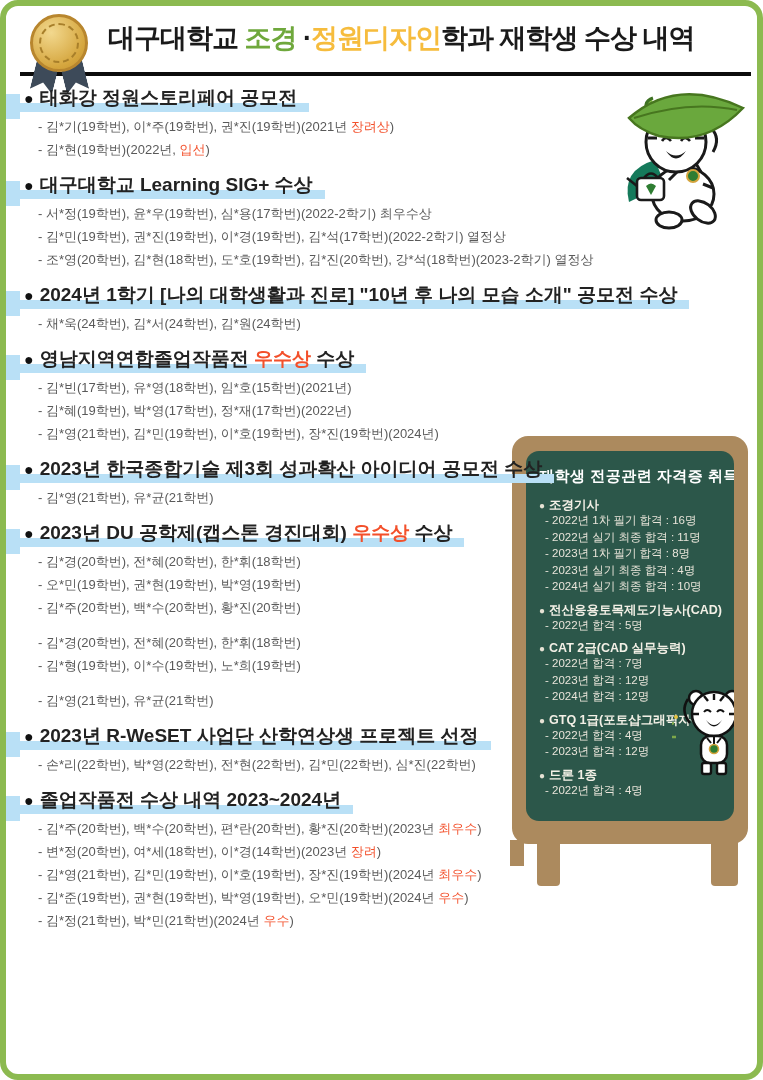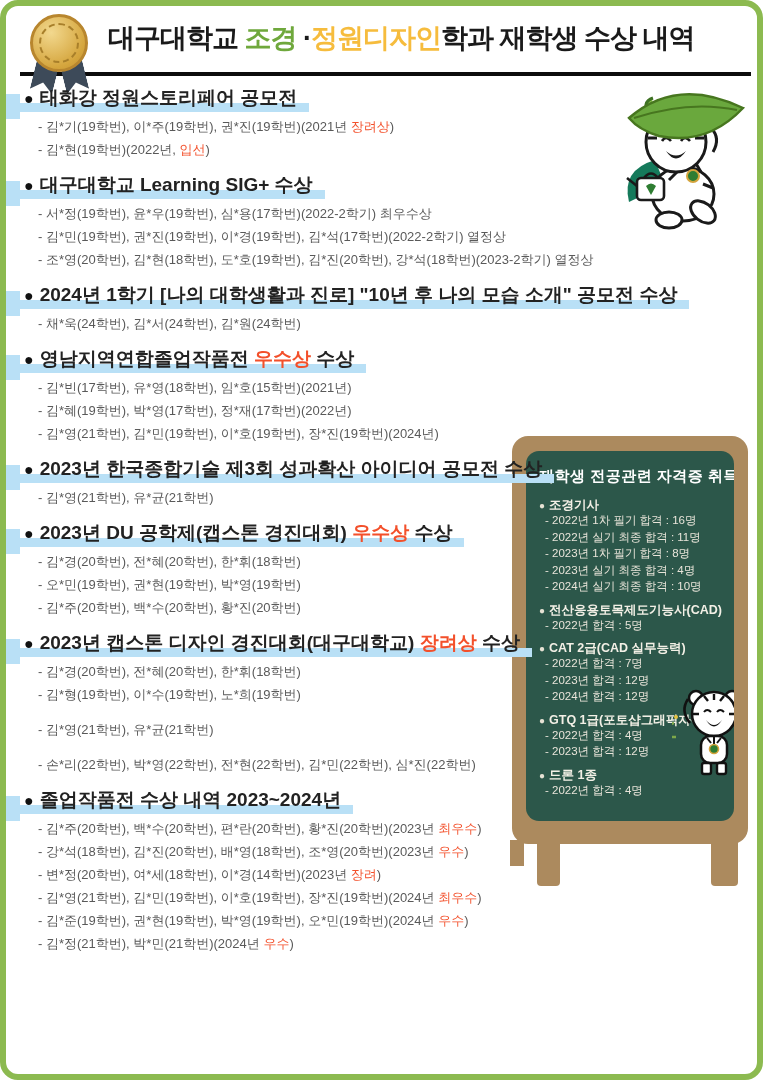--- a/index.html
+++ b/index.html
@@ -182,33 +182,32 @@
           <div class="line"><span>- 김*영(21학번), 김*민(19학번), 이*호(19학번), 장*진(19학번)(2024년)</span></div>
         </div></section>
       <section class="award"><h2 class="sec-head"><span class="bullet">●</span><span class="ht"><span>2023년 한국종합기술 제3회 성과확산 아이디어 공모전 수상</span></span></h2><div class="lines">
           <div class="line"><span>- 김*영(21학번), 유*균(21학번)</span></div>
         </div></section>
       <section class="award"><h2 class="sec-head"><span class="bullet">●</span><span class="ht"><span>2023년 DU 공학제(캡스톤 경진대회) </span><span class="red">우수상</span><span> 수상</span></span></h2><div class="lines">
           <div class="line"><span>- 김*경(20학번), 전*혜(20학번), 한*휘(18학번)</span></div>
           <div class="line"><span>- 오*민(19학번), 권*현(19학번), 박*영(19학번)</span></div>
           <div class="line"><span>- 김*주(20학번), 백*수(20학번), 황*진(20학번)</span></div>
         </div></section>
-      <section class="award"><h2 class="sec-head"><span class="bullet">●</span><span class="ht"><span>2023년 캡스톤 디자인 경진대회(대구대학교) </span><span class="red">장려상</span><span> 수상</span></span></h2><div class="lines">
+      <section class="award"><div class="lines">
           <div class="line"><span>- 김*경(20학번), 전*혜(20학번), 한*휘(18학번)</span></div>
           <div class="line"><span>- 김*형(19학번), 이*수(19학번), 노*희(19학번)</span></div>
         </div></section>
       <section class="award"><div class="lines">
           <div class="line"><span>- 김*영(21학번), 유*균(21학번)</span></div>
         </div></section>
-      <section class="award"><div class="lines">
+      <section class="award"><h2 class="sec-head"><span class="bullet">●</span><span class="ht"><span>2023년 R-WeSET 사업단 산학연상생 프로젝트 선정</span></span></h2><div class="lines">
           <div class="line"><span>- 손*리(22학번), 박*영(22학번), 전*현(22학번), 김*민(22학번), 심*진(22학번)</span></div>
         </div></section>
       <section class="award"><h2 class="sec-head"><span class="bullet">●</span><span class="ht"><span>졸업작품전 수상 내역 2023~2024년</span></span></h2><div class="lines">
           <div class="line"><span>- 김*주(20학번), 백*수(20학번), 편*란(20학번), 황*진(20학번)(2023년 </span><span class="red">최우수</span><span>)</span></div>
-          <div class="line"><span>- 강*석(18학번), 김*진(20학번), 배*영(18학번), 조*영(20학번)(2023년 </span><span class="red">우수</span><span>)</span></div>
           <div class="line"><span>- 변*정(20학번), 여*세(18학번), 이*경(14학번)(2023년 </span><span class="red">장려</span><span>)</span></div>
           <div class="line"><span>- 김*영(21학번), 김*민(19학번), 이*호(19학번), 장*진(19학번)(2024년 </span><span class="red">최우수</span><span>)</span></div>
           <div class="line"><span>- 김*준(19학번), 권*현(19학번), 박*영(19학번), 오*민(19학번)(2024년 </span><span class="red">우수</span><span>)</span></div>
           <div class="line"><span>- 김*정(21학번), 박*민(21학번)(2024년 </span><span class="red">우수</span><span>)</span></div>
         </div></section>
     </div>
 
 </div>
 
 </body></html>

